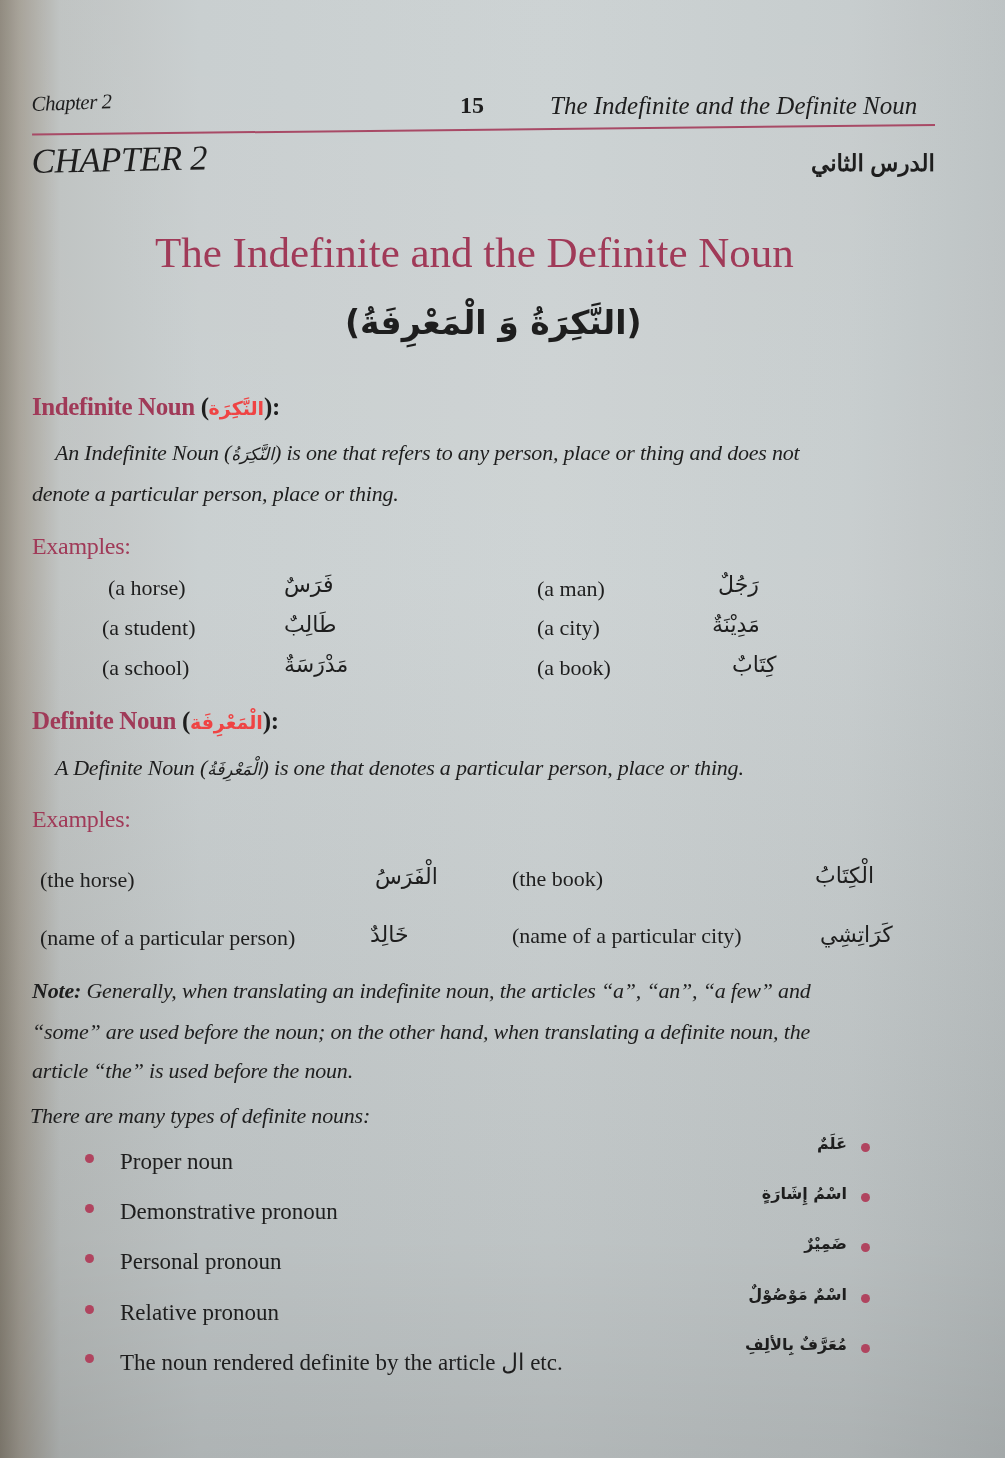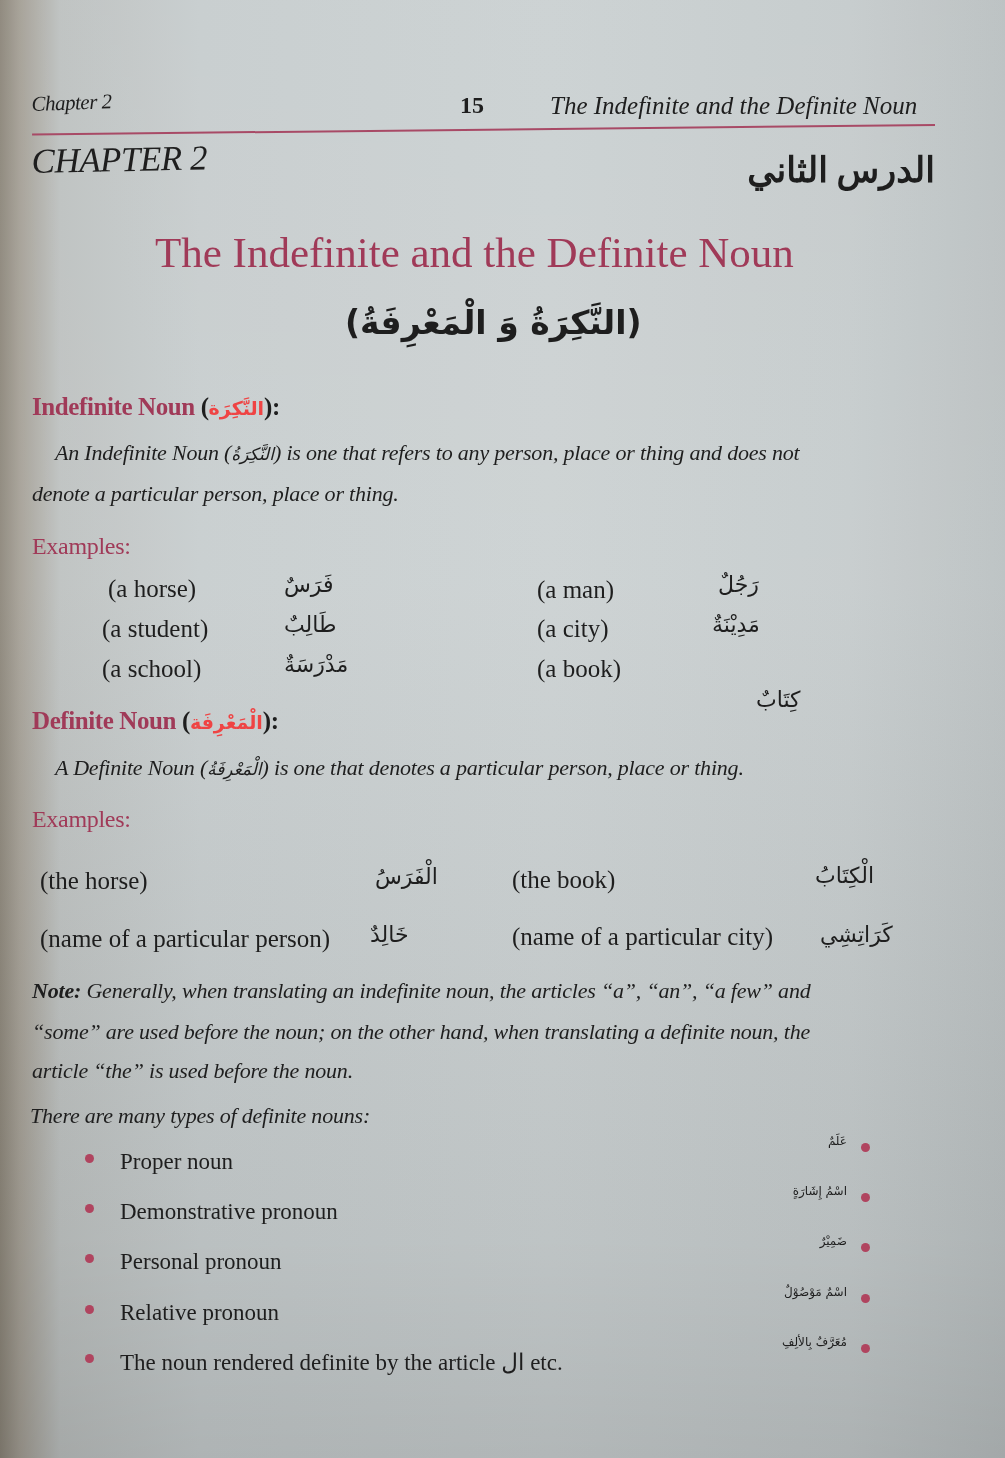--- a/index.html
+++ b/index.html
@@ -11,34 +11,34 @@
   .shade { position:absolute; left:0; top:0; width:1005px; height:1458px;
     background: linear-gradient(to bottom, rgba(255,255,255,0.06) 0%, rgba(255,255,255,0.08) 40%, rgba(0,0,0,0.06) 85%, rgba(0,0,0,0.12) 100%);
     pointer-events:none; }
   .abs { position:absolute; white-space:nowrap; }
   .accent { color:#a03a58; }
   .hdr-left { left:32px; top:92px; font-style:italic; font-size:21px; transform:rotate(-2deg); transform-origin:left bottom; letter-spacing:-0.5px; }
   .hdr-num { left:460px; top:92px; font-size:24px; font-weight:bold; }
   .hdr-title { left:550px; top:92px; font-style:italic; font-size:25px; }
   .hdr-rule { left:32px; top:124px; width:903px; height:0; border-top:2.5px solid #a84a66; transform:rotate(-0.6deg); transform-origin:right center; }
   .chap { left:32px; top:142px; font-size:35px; font-style:italic; transform:rotate(-1.2deg); transform-origin:left bottom; letter-spacing:-0.5px; }
-  .ar-head { right:70px; top:150px; font-family:Liberation Serif, serif; font-weight:bold; font-size:35px; direction:rtl; }
+  .ar-head { right:70px; top:150px; font-family:Liberation Sans, sans-serif; font-weight:bold; font-size:23px; direction:rtl; }
   .main-title { left:155px; top:228px; font-size:43px; }
   .ar-title { left:345px; top:303px; font-family:"DejaVu Sans", sans-serif; font-size:33px; font-weight:bold; direction:rtl;text-align:center; }
   .sec-head { font-size:25px; font-weight:bold; letter-spacing:-0.4px; }
   .sec-head .ar { font-family:"DejaVu Sans", sans-serif; font-size:19px; color:#ef4444; font-weight:bold; }
   .sec-head .paren { color:#1e1e1e; }
   .body { font-size:22px; letter-spacing:-0.2px;font-style:italic; }
   .body .ar { font-family:"DejaVu Sans", sans-serif; font-size:17px; }
   .examples { font-size:24px; letter-spacing:-0.3px; }
-  .ex { font-size:25px; }
+  .ex { font-size:22px; }
   .exar { font-family:"DejaVu Sans", sans-serif; font-size:22px; direction:rtl; }
   .bullet-dot { width:9px; height:9px; border-radius:50%; background:#b0445f; }
   .bl { font-size:23px; }
-  .arb { font-family:"DejaVu Sans", sans-serif; font-size:12px; direction:rtl; font-weight:normal; }
+  .arb { font-family:"DejaVu Sans", sans-serif; font-size:16px; direction:rtl; font-weight:bold; }
 </style>
 </head>
 <body>
 
 <div class="shade"></div>
 
 <div class="abs hdr-left">Chapter 2</div>
 <div class="abs hdr-num">15</div>
 <div class="abs hdr-title">The Indefinite and the Definite Noun</div>
 <div class="abs hdr-rule"></div>
@@ -64,21 +64,21 @@
 <div class="abs ex" style="left:102px; top:615px;">(a student)</div>
 <div class="abs exar" style="left:284px; top:612px;">طَالِبٌ</div>
 <div class="abs ex" style="left:102px; top:655px;">(a school)</div>
 <div class="abs exar" style="left:284px; top:652px;">مَدْرَسَةٌ</div>
 
 <div class="abs ex" style="left:537px; top:576px;">(a man)</div>
 <div class="abs exar" style="left:718px; top:572px;">رَجُلٌ</div>
 <div class="abs ex" style="left:537px; top:615px;">(a city)</div>
 <div class="abs exar" style="left:712px; top:612px;">مَدِيْنَةٌ</div>
 <div class="abs ex" style="left:537px; top:655px;">(a book)</div>
-<div class="abs exar" style="left:756px; top:652px;margin-top:35px;">كِتَابٌ</div>
+<div class="abs exar" style="left:732px; top:652px;">كِتَابٌ</div>
 
 <div class="abs sec-head accent" style="left:32px; top:707px;">
   <span>Definite Noun</span>
   <span class="paren">(</span><span class="ar">الْمَعْرِفَة</span><span class="paren">):</span>
 </div>
 <div class="abs body" style="left:55px; top:755px;">
   <span>A Definite Noun (</span><span class="ar">الْمَعْرِفَةُ</span><span>) is one that denotes a particular person, place or thing.</span>
 </div>
 
 <div class="abs examples accent" style="left:32px; top:806px;">Examples:</div>

